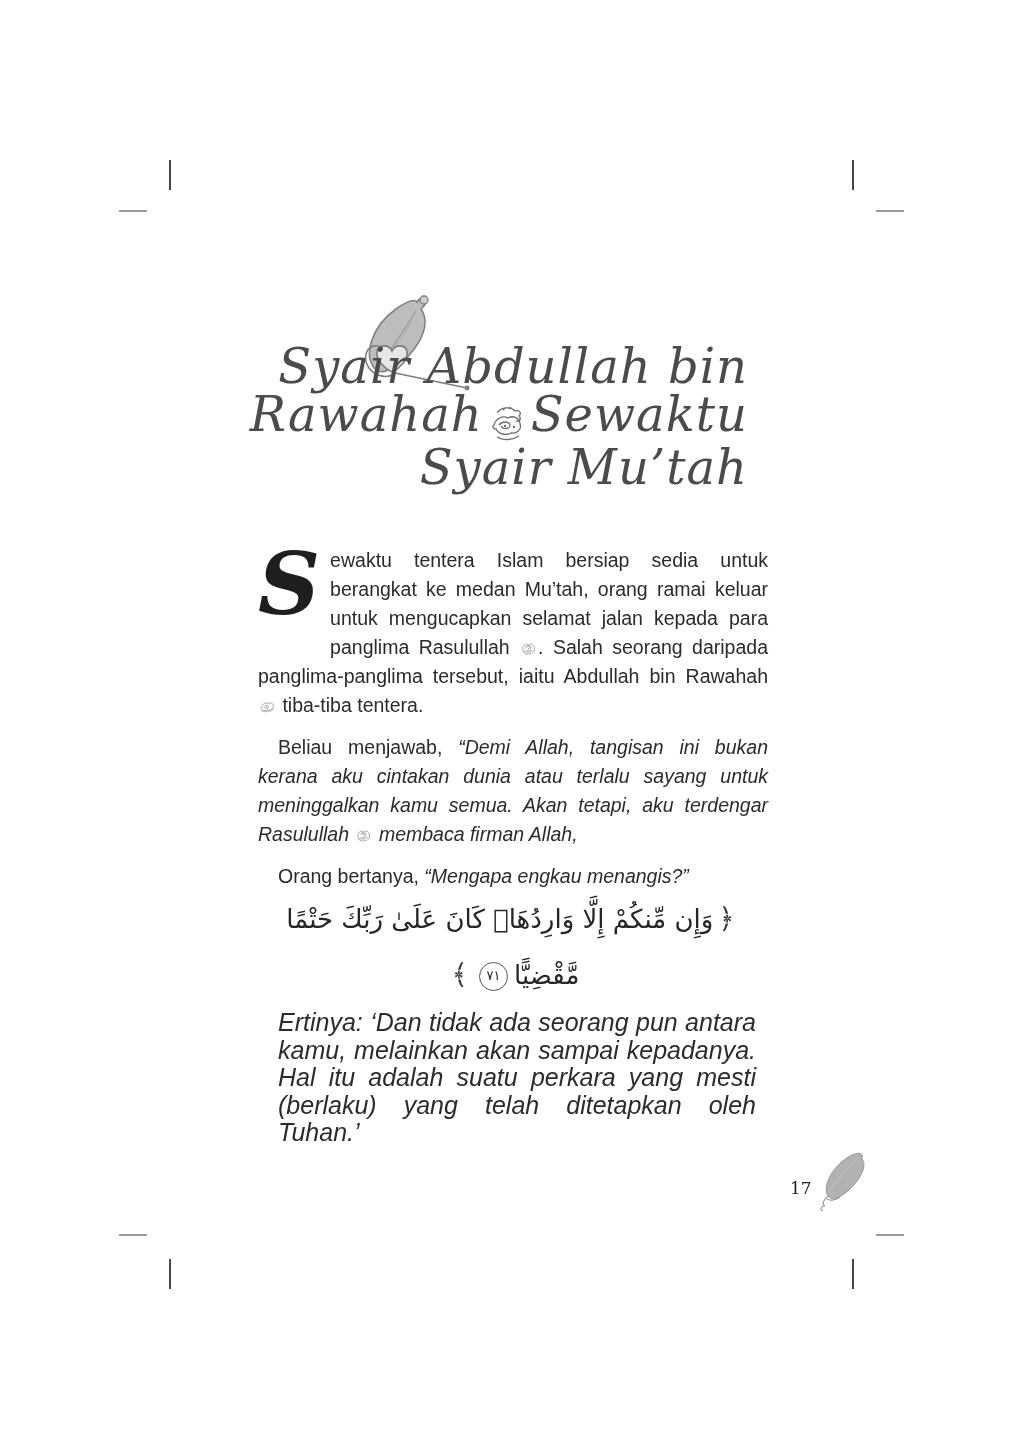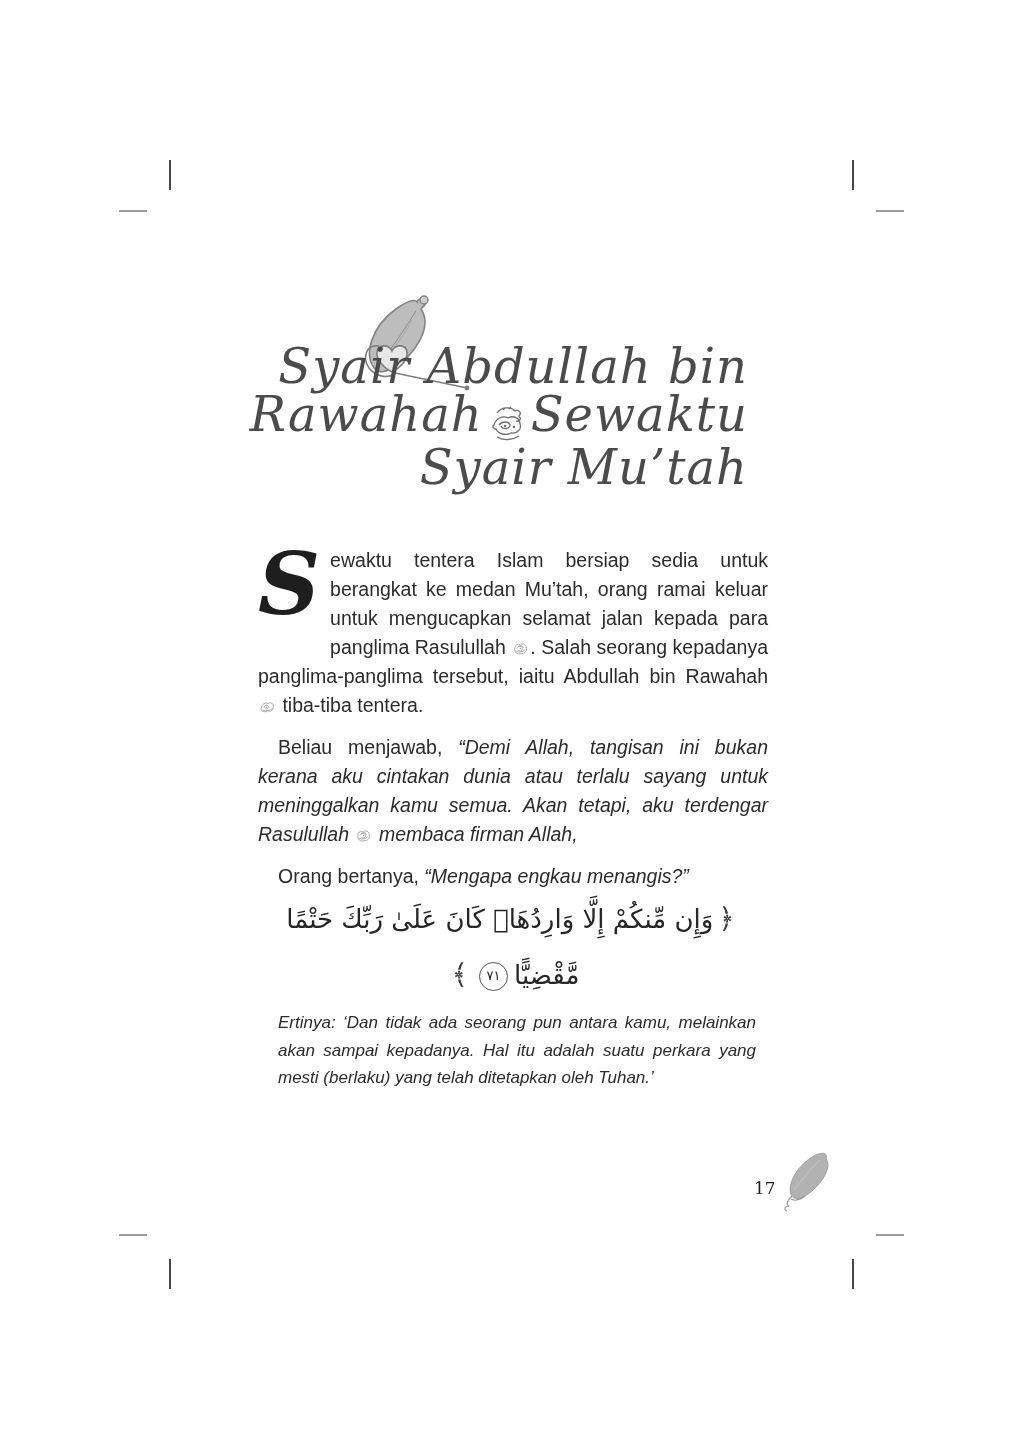--- a/index.html
+++ b/index.html
@@ -34,27 +34,27 @@
   
   #verse-line{margin-top:24px;text-align:center;direction:rtl;
               font-family:"DejaVu Sans", sans-serif;font-size:26px;line-height:56px;
               color:#262626;text-align-last:center;}
   #verse-line .bracket{font-size:28px;color:#3a3a3a;margin:0 5px;}
   #ayah-badge{display:inline-block;width:27px;height:27px;border:1.5px solid #555;
               border-radius:50%;font-size:13px;line-height:26px;text-align:center;
               vertical-align:middle;margin:8px 6px;}
 
   #verse-translation{margin-top:6px !important;padding:0 12px 0 20px;font-style:italic;
-                     font-size:17px;line-height:27.5px;}
+                     font-size:25px;line-height:27.5px;}
   #verse-reference{margin-top:17px !important;text-align:right;padding-right:24px;
                    font-style:italic;text-indent:0;}
   #paragraph-4{margin-top:24px !important;text-indent:20px;font-style:italic;}
 
   
-  #page-footer{position:absolute;left:752px;top:1148px;width:90px;height:66px;}
+  #page-footer{position:absolute;left:788px;top:1148px;width:90px;height:66px;}
   #page-number{position:absolute;left:2px;top:30px;font-family:"DejaVu Serif", serif;
                font-size:17px;color:#222;}
   #page-quill{position:absolute;left:26px;top:2px;width:56px;height:62px;}
 </style>
 </head>
 <body>
 
 <div id="stage">
 
   <div class="crop v" style="left:169px;top:160px;"></div>
@@ -99,21 +99,21 @@
 
   <div id="body-block">
     <p id="paragraph-1"><span id="dropcap">S</span><span><span>ewaktu tentera Islam bersiap sedia untuk berangkat ke medan Mu’tah, orang ramai keluar untuk mengucapkan selamat jalan kepada para panglima Rasulullah </span><span class="hon"><svg viewBox="0 0 24 24">
               <g fill="none" stroke="#9a9a9a" stroke-width="1.2">
                 <path d="M4 14 C3 8 8 4 12 7 C15 4 20 6 20 11 C22 15 18 20 13 19 C9 21 5 19 4 14 Z"></path>
                 <path d="M7 12 C9 8 14 8 15 12 C15 15 10 17 8 14"></path>
                 <path d="M9 9 C12 7 16 8 16 11"></path>
                 <path d="M6 16 C10 18 15 17 18 14"></path>
               </g>
               <circle cx="12" cy="12" r="1" fill="#9a9a9a"></circle>
-            </svg></span><span>. Salah seorang kepadanya panglima-panglima tersebut, iaitu Abdullah bin Rawahah </span><span class="hon"><svg viewBox="0 0 24 24">
+            </svg></span><span>. Salah seorang daripada panglima-panglima tersebut, iaitu Abdullah bin Rawahah </span><span class="hon"><svg viewBox="0 0 24 24">
               <g fill="none" stroke="#9a9a9a" stroke-width="1.2">
                 <path d="M3 15 C4 9 9 5 13 8 C17 5 21 8 20 13 C21 17 16 20 12 18 C8 21 3 19 3 15 Z"></path>
                 <path d="M7 13 C9 9 14 10 14 13 C13 16 9 16 8 13"></path>
                 <path d="M5 17 C9 19 15 18 19 15"></path>
               </g>
               <circle cx="11" cy="13" r="1" fill="#9a9a9a"></circle>
             </svg></span><span> tiba-tiba tentera.</span></span></p>
 
     <p id="paragraph-3"><span>Beliau menjawab, </span><span class="it">“Demi Allah, tangisan ini bukan kerana aku cintakan dunia atau terlalu sayang untuk meninggalkan kamu semua. Akan tetapi, aku terdengar Rasulullah </span><span class="hon"><svg viewBox="0 0 24 24">
             <g fill="none" stroke="#9a9a9a" stroke-width="1.2">

